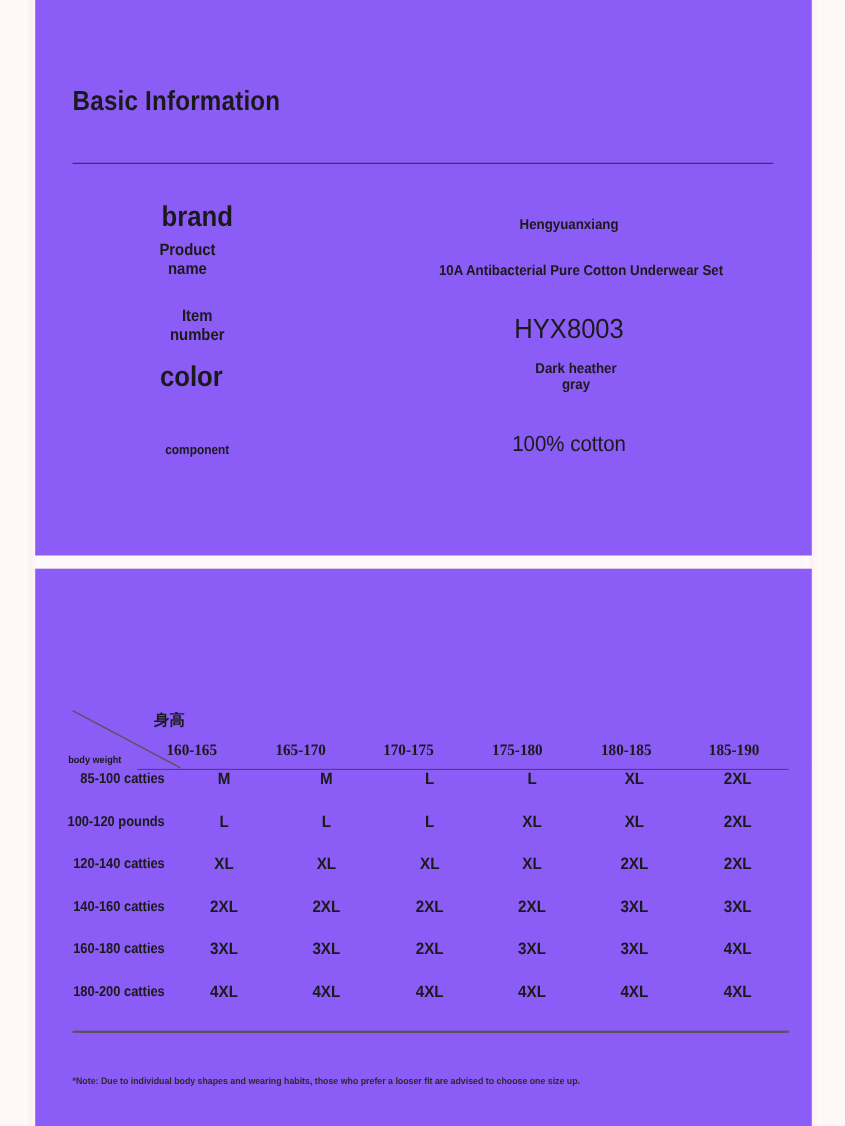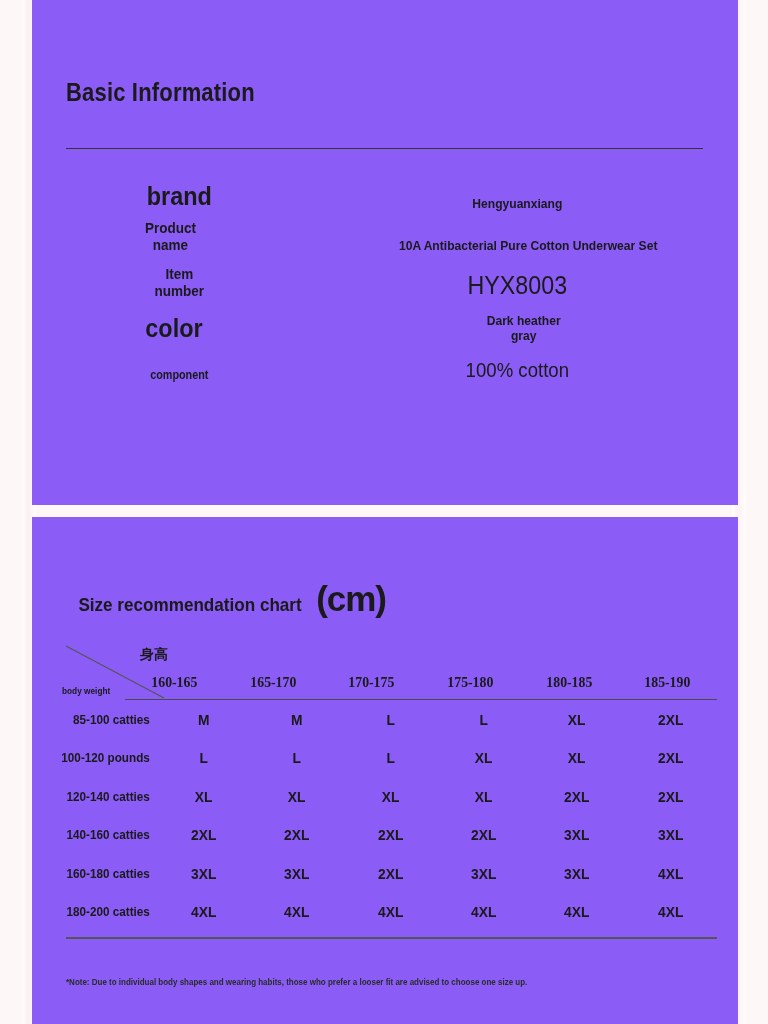--- a/index.html
+++ b/index.html
@@ -92,29 +92,29 @@
   .r-brand .spec-label  { font-size: 26px; font-weight: 700; }
   .r-brand .spec-value  { font-size: 13px; font-weight: 600; }
   .r-brand              { height: 34px; }
 
   .r-name .spec-label   { font-size: 15px; font-weight: 600; }
   .r-name .spec-value   { font-size: 13px; font-weight: 600; }
   .r-name               { height: 42px; gap: 40px; }
 
   .r-item .spec-label   { font-size: 15px; font-weight: 600; }
   .r-item .spec-value   { font-size: 25px; font-weight: 400; }
-  .r-item               { height: 46px; }
+  .r-item               { height: 46px; margin-top: 14px; }
 
   .r-color .spec-label  { font-size: 26px; font-weight: 700; }
   .r-color .spec-value  { font-size: 13px; font-weight: 600; }
   .r-color              { height: 44px; gap: 24px; }
 
   .r-comp .spec-label   { font-size: 12px; font-weight: 600; }
   .r-comp .spec-value   { font-size: 20px; font-weight: 400; }
-  .r-comp               { height: 38px; }
+  .r-comp               { height: 38px; margin-top: 20px; }
 
   .r-size .spec-label   { font-size: 25px; font-weight: 700; }
   .r-size .spec-value   { font-size: 21px; font-weight: 400; line-height: 1.55; }
   .r-size               { height: 72px; }
 
   
   #panel-size { top: 517px; height: 507px; }
 
   .chart-heading {
     position: absolute;
@@ -184,21 +184,20 @@
     text-align: center;
     font-size: 14.5px;
     font-weight: 600;
     font-family: "Liberation Serif", serif;
     padding-bottom: 8px;
     transform: scaleX(.95);
   }
 
   .st-row {
     display: flex;
-    align-items: center;
     height: 38.5px;
     width: 706px;
   }
   .row-label {
     width: 125px;
     text-align: right;
     padding-right: 8px;
     font-size: 13px;
     font-weight: 600;
     transform: scaleX(.9);
@@ -262,24 +261,20 @@
         <div class="spec-value">Dark heather<br>gray</div>
       </div>
       <div class="spec-row r-comp">
         <div class="spec-label">component</div>
         <div class="spec-value">100% cotton</div>
       </div>
     </div>
 </section>
 
 <section class="panel" id="panel-size">
-  <div class="chart-heading">
-    <span class="main">Size recommendation chart</span>
-    <span class="unit">(cm)</span>
-  </div>
 
   <div class="size-table">
 
     <div class="corner-cell">
       <svg width="110" height="58">
         <line x1="6" y1="4" x2="104" y2="56" stroke="#555" stroke-width="1.2"></line>
       </svg>
       <span class="axis-top">身高</span>
       <span class="axis-bottom">body weight</span>
     </div>

